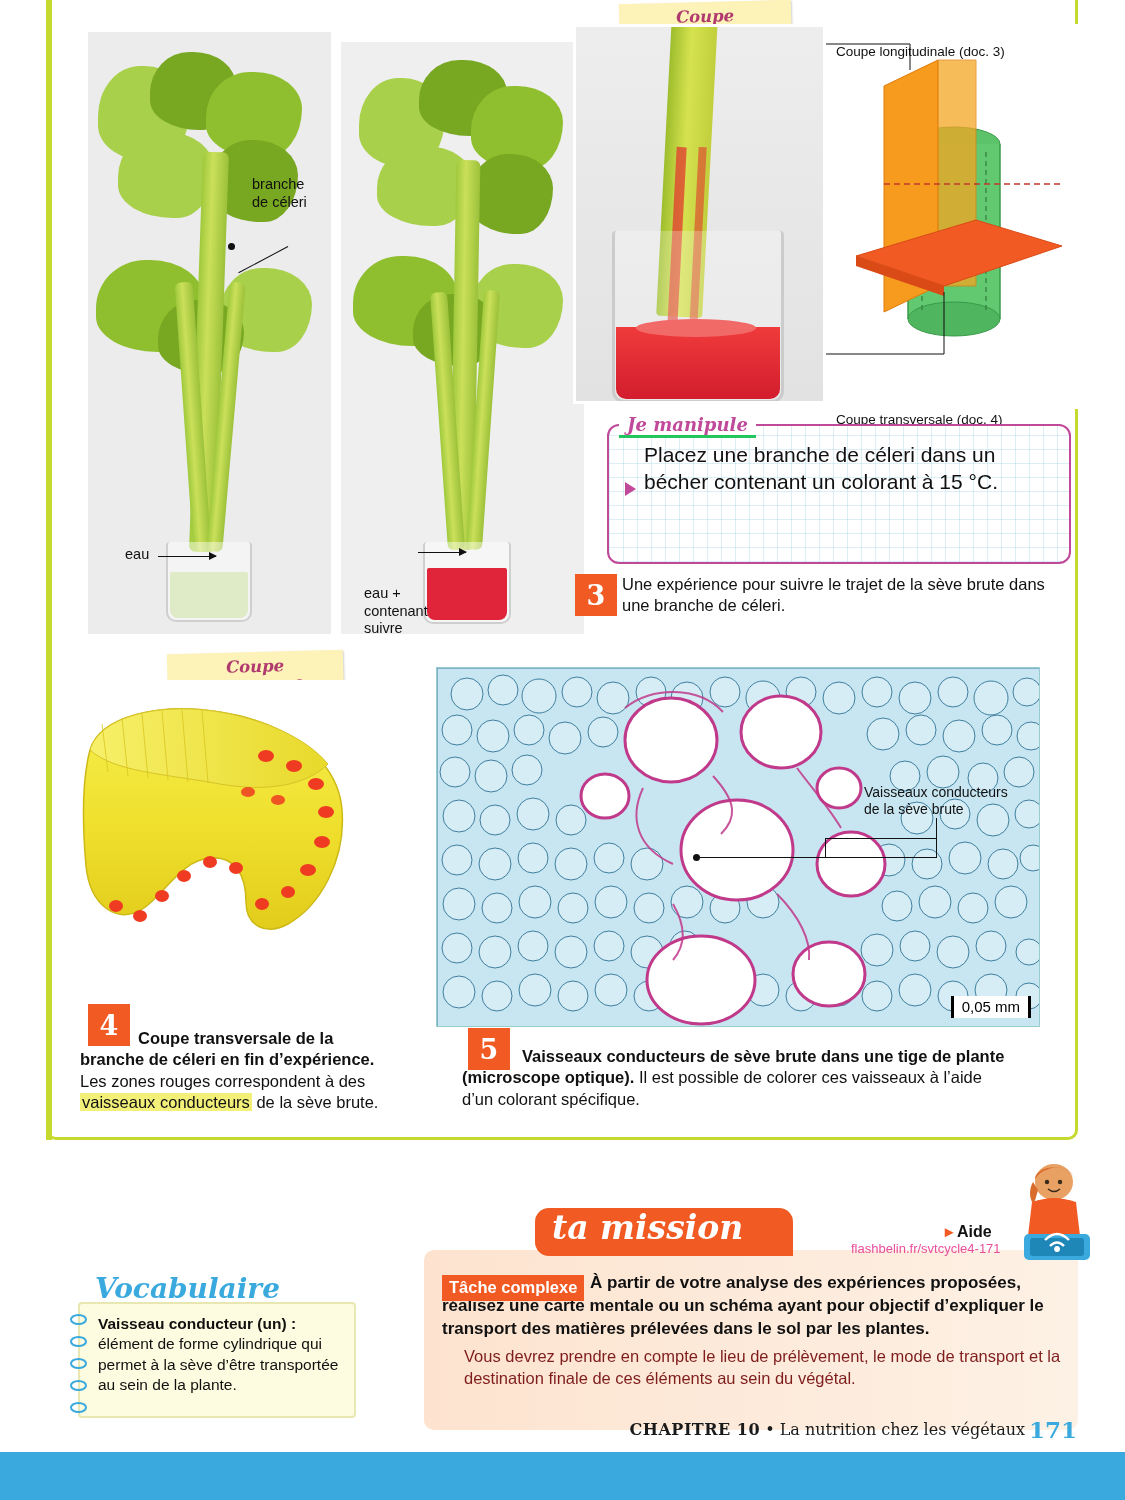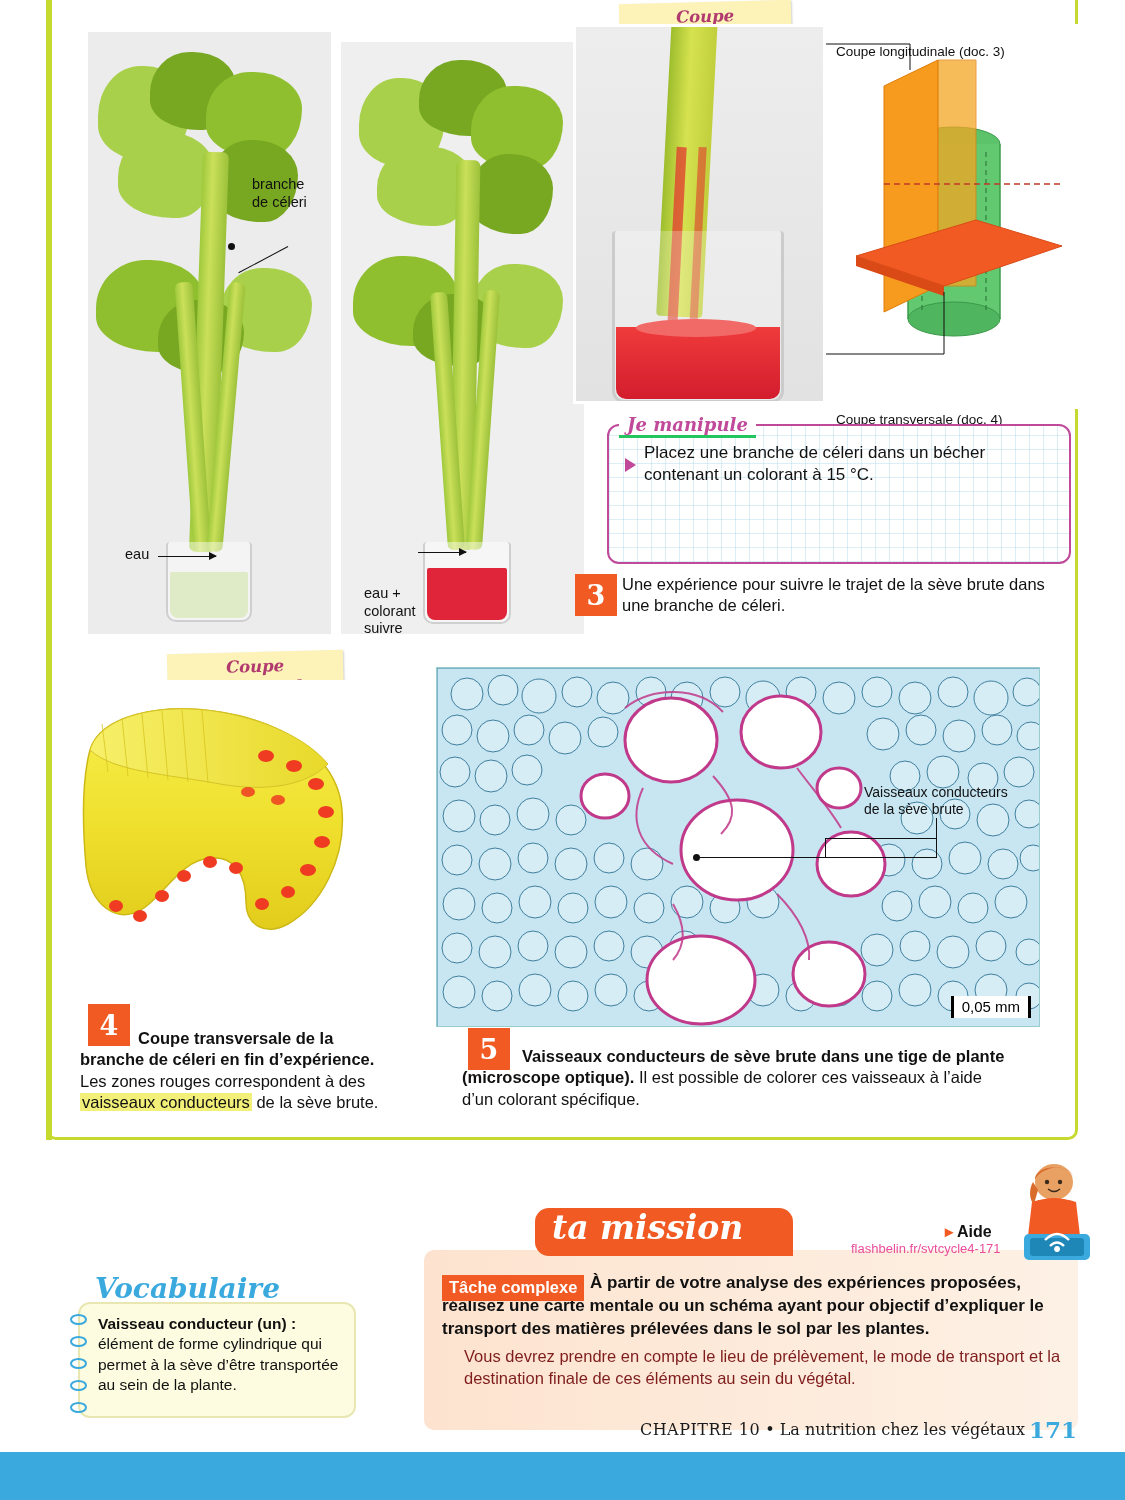--- a/index.html
+++ b/index.html
@@ -107,22 +107,22 @@
   #je-manipule-title {
     position:absolute; left:619px; top:414px;
     background:#fff;
     color:#c0499a;
     font-family:"DejaVu Serif", serif;
     font-style:italic; font-weight:bold; font-size:18px;
     padding:0 8px;
     border-bottom:3px solid #22c55e;
   }
   .manip-item {
-    display:flex; align-items:center; gap:8px;
-    font-size:17px; line-height:1.28; margin-bottom:2px; color:#111;
+    display:flex; align-items:flex-end; gap:8px;
+    font-size:21px; line-height:1.28; margin-bottom:2px; color:#111;
   }
   .manip-item .tri {
     flex:0 0 auto; margin-top:3px;
     width:0;height:0;
     border-top:7px solid transparent; border-bottom:7px solid transparent;
     border-left:11px solid #c0499a;
   }
 
   
   .numbadge {
@@ -170,21 +170,21 @@
   #vocab-title {
     position:absolute; left:95px; top:1272px;
     font-family:"DejaVu Serif", serif;
     font-style:italic; font-weight:bold;
     font-size:28px; color:#3aa9dd;
   }
   #vocab-box {
     position:absolute; left:78px; top:1302px; width:278px; height:116px;
     background:#fdfce0;
     border:2px solid #e8e7b2;
-    border-radius:12px;
+    border-radius:4px;
     padding:10px 12px 10px 18px;
     font-size:15.5px; line-height:1.32; color:#111;
   }
   #vocab-box b { font-weight:bold; }
   #vocab-rings {
     position:absolute; left:70px; top:1310px; width:18px; height:100px;
   }
   .ring {
     position:absolute; left:0; width:17px; height:11px;
     border:2px solid #3aa9dd; border-radius:50%;
@@ -234,21 +234,21 @@
 
   #footer-bar {
     position:absolute; left:0; top:1452px; width:1125px; height:48px;
     background:#3aa9dd;
   }
   #footer-text {
     position:absolute; right:100px; top:1420px;
     font-family:"DejaVu Serif", serif;
     font-size:16px; color:#1a1a1a;
   }
-  #footer-text .chap { font-weight:normal; letter-spacing:.5px;text-align:right; }
+  #footer-text .chap { font-weight:bold; letter-spacing:.5px;text-align:right; }
   #page-number {
     position:absolute; right:48px; top:1416px;
     font-family:"DejaVu Serif", serif;
     font-weight:bold; font-size:23px; color:#3aa9dd;
   }
 
   
   #mascot { position:absolute; left:1010px; top:1160px; width:90px; height:110px; }
 </style>
 </head>
@@ -298,21 +298,21 @@
   <div class="stalk" style="left:112px; top:118px; width:24px; height:390px; transform:rotate(1deg);"></div>
   <div class="stalk" style="left:98px;  top:250px; width:17px; height:258px; transform:rotate(-4deg);"></div>
   <div class="stalk" style="left:134px; top:248px; width:16px; height:260px; transform:rotate(4deg);"></div>
   <div class="glass" style="left:82px; top:500px; width:88px; height:82px;">
     <div class="water" style="height:52px; background:#e0243a;"></div>
   </div>
 </div>
 
 <div class="caption-sm" style="left:364px; top:540px;margin-top:45px;">
   <span>eau +</span><br>
-  <span>colorant</span><br>
+  <span>contenant</span><br>
   <span>suivre</span>
 </div>
 <div class="callout-line arrow-right" style="left:418px; top:552px; width:48px;"></div>
 
 <div class="sticky" style="left:620px; top:2px; width:172px; transform:rotate(-1.5deg);">
   <span>Coupe longitudinale</span><br>
   <span>dans la branche de céleri</span>
 </div>
 
 <div id="photo-beaker">

